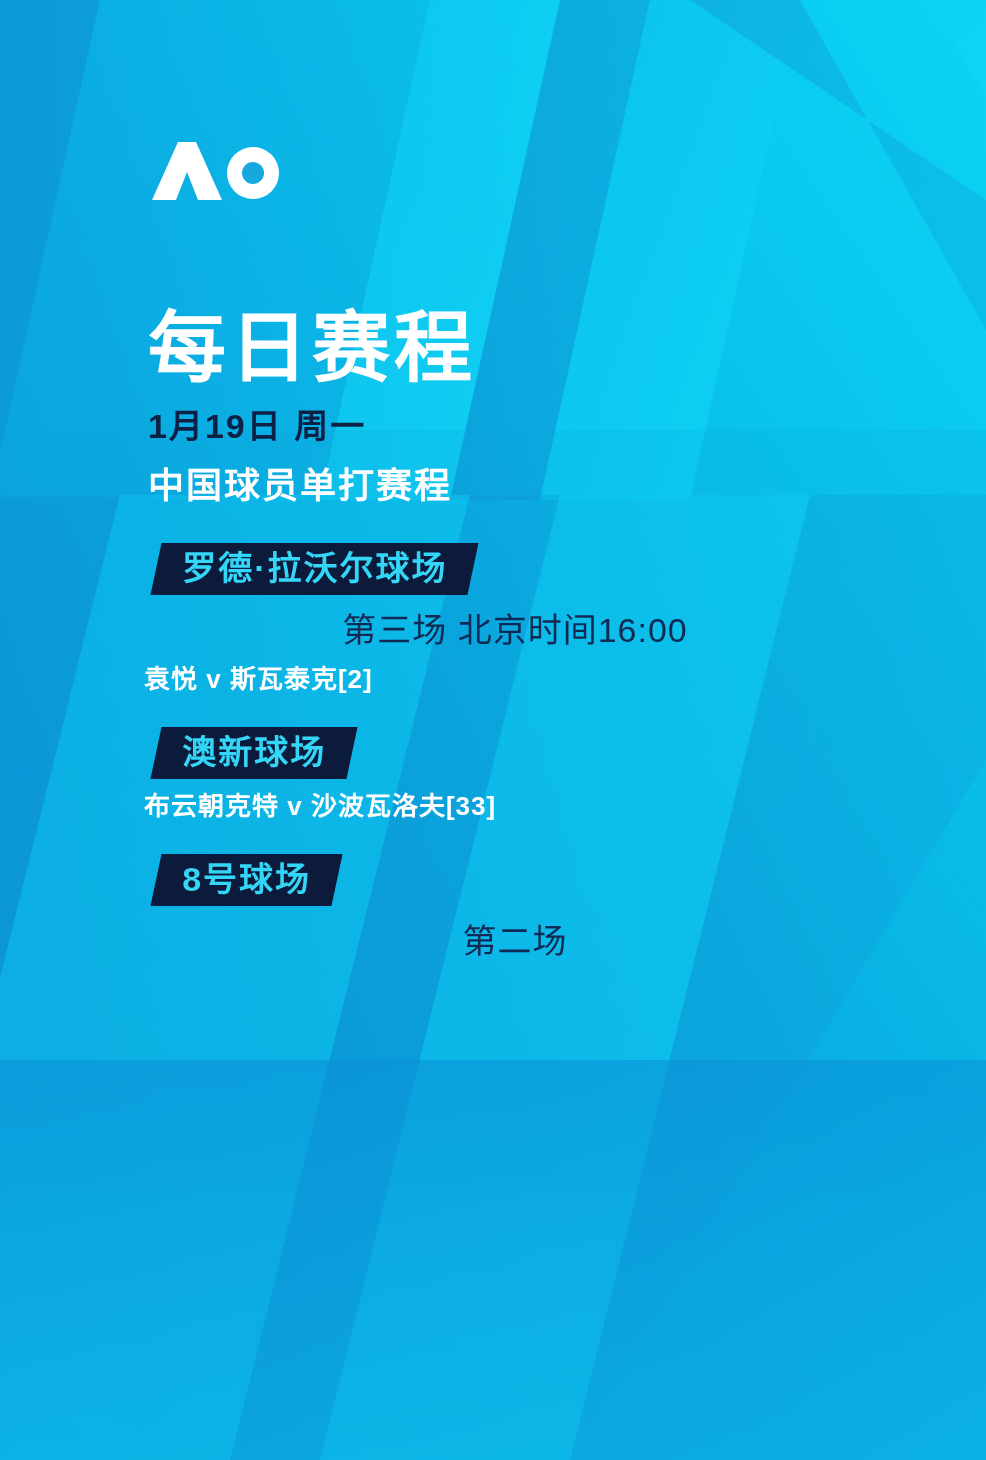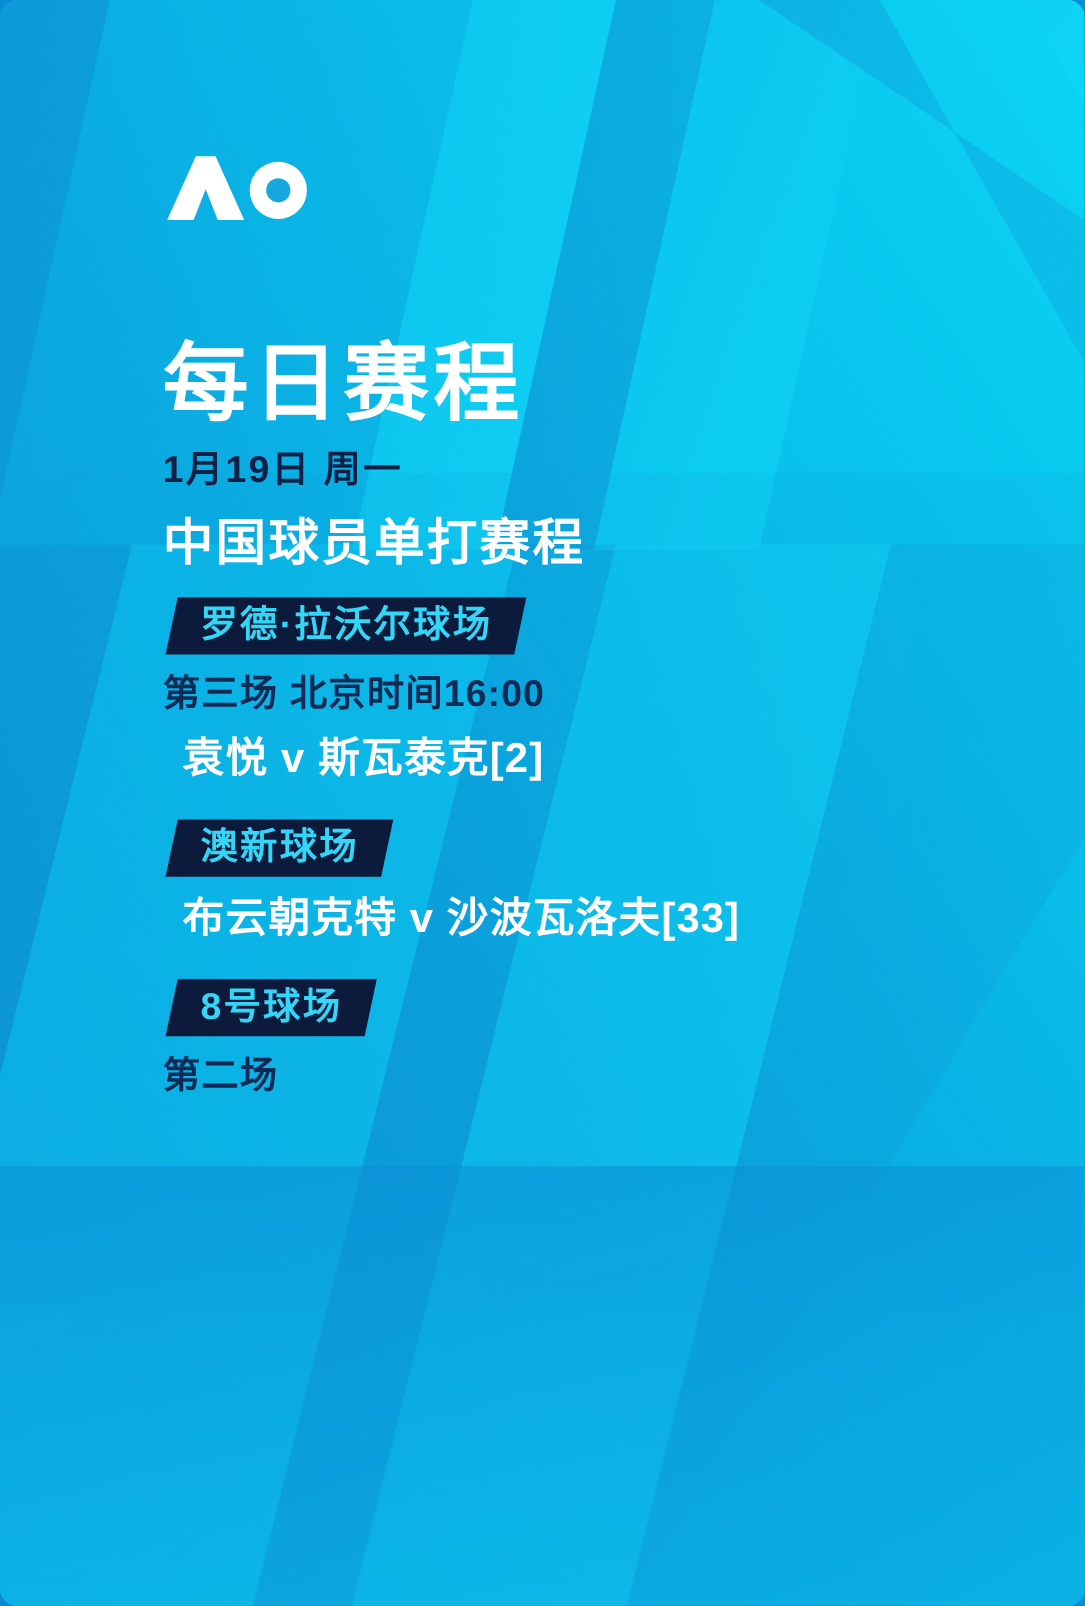--- a/index.html
+++ b/index.html
@@ -8,21 +8,20 @@
     width:986px; height:1460px;
     background:#0A8CD4;
     font-family:"Liberation Sans","DejaVu Sans",sans-serif;
     overflow:hidden;
   }
   .poster {
     position:relative;
     width:986px; height:1460px;
     overflow:hidden;
     background:linear-gradient(105deg,#0E8FD6 0%,#0AA8E0 45%,#09C6EE 75%,#0BD2F2 100%);
-    border-radius:16px;
   }
   
   .bg-art { position:absolute; inset:0; overflow:hidden; }
   .bg-art svg { display:block; width:986px; height:1460px; }
 
   
   .content {
     position:absolute;
     left:142px; top:0;
     width:740px; height:1460px;
@@ -49,21 +48,21 @@
   .title-date {
     margin-top:10px;
     font-size:34px;
     font-weight:bold;
     color:#0D2147;
     letter-spacing:2px;
     white-space:nowrap;
   }
   .title-sub {
     margin-top:8px;
-    font-size:46px;
+    font-size:36px;
     font-weight:bold;
     color:#FFFFFF;
     letter-spacing:2px;
     white-space:nowrap;
   }
 
   
   .matches { position:absolute; left:0px; top:543px; width:740px; }
   .match { position:relative; margin-bottom:32px; }
 
@@ -83,29 +82,30 @@
     color:#33D6F7;
     letter-spacing:2px;
     white-space:nowrap;
     line-height:1.18;
   }
 
   .match-meta {
     margin-top:8px;
     margin-left:6px;
     font-size:34px;
-    font-weight:bold;
+    font-weight:normal;
     color:#0F2A55;
     letter-spacing:1px;
     white-space:nowrap;
+    text-align:center;
   }
   .match-players {
     margin-top:6px;
-    margin-left:24px;
-    font-size:38px;
+    margin-left:2px;
+    font-size:26px;
     font-weight:bold;
     color:#FFFFFF;
     letter-spacing:1px;
     white-space:nowrap;
   }
 </style>
 </head>
 <body>
 
 <div class="poster">

